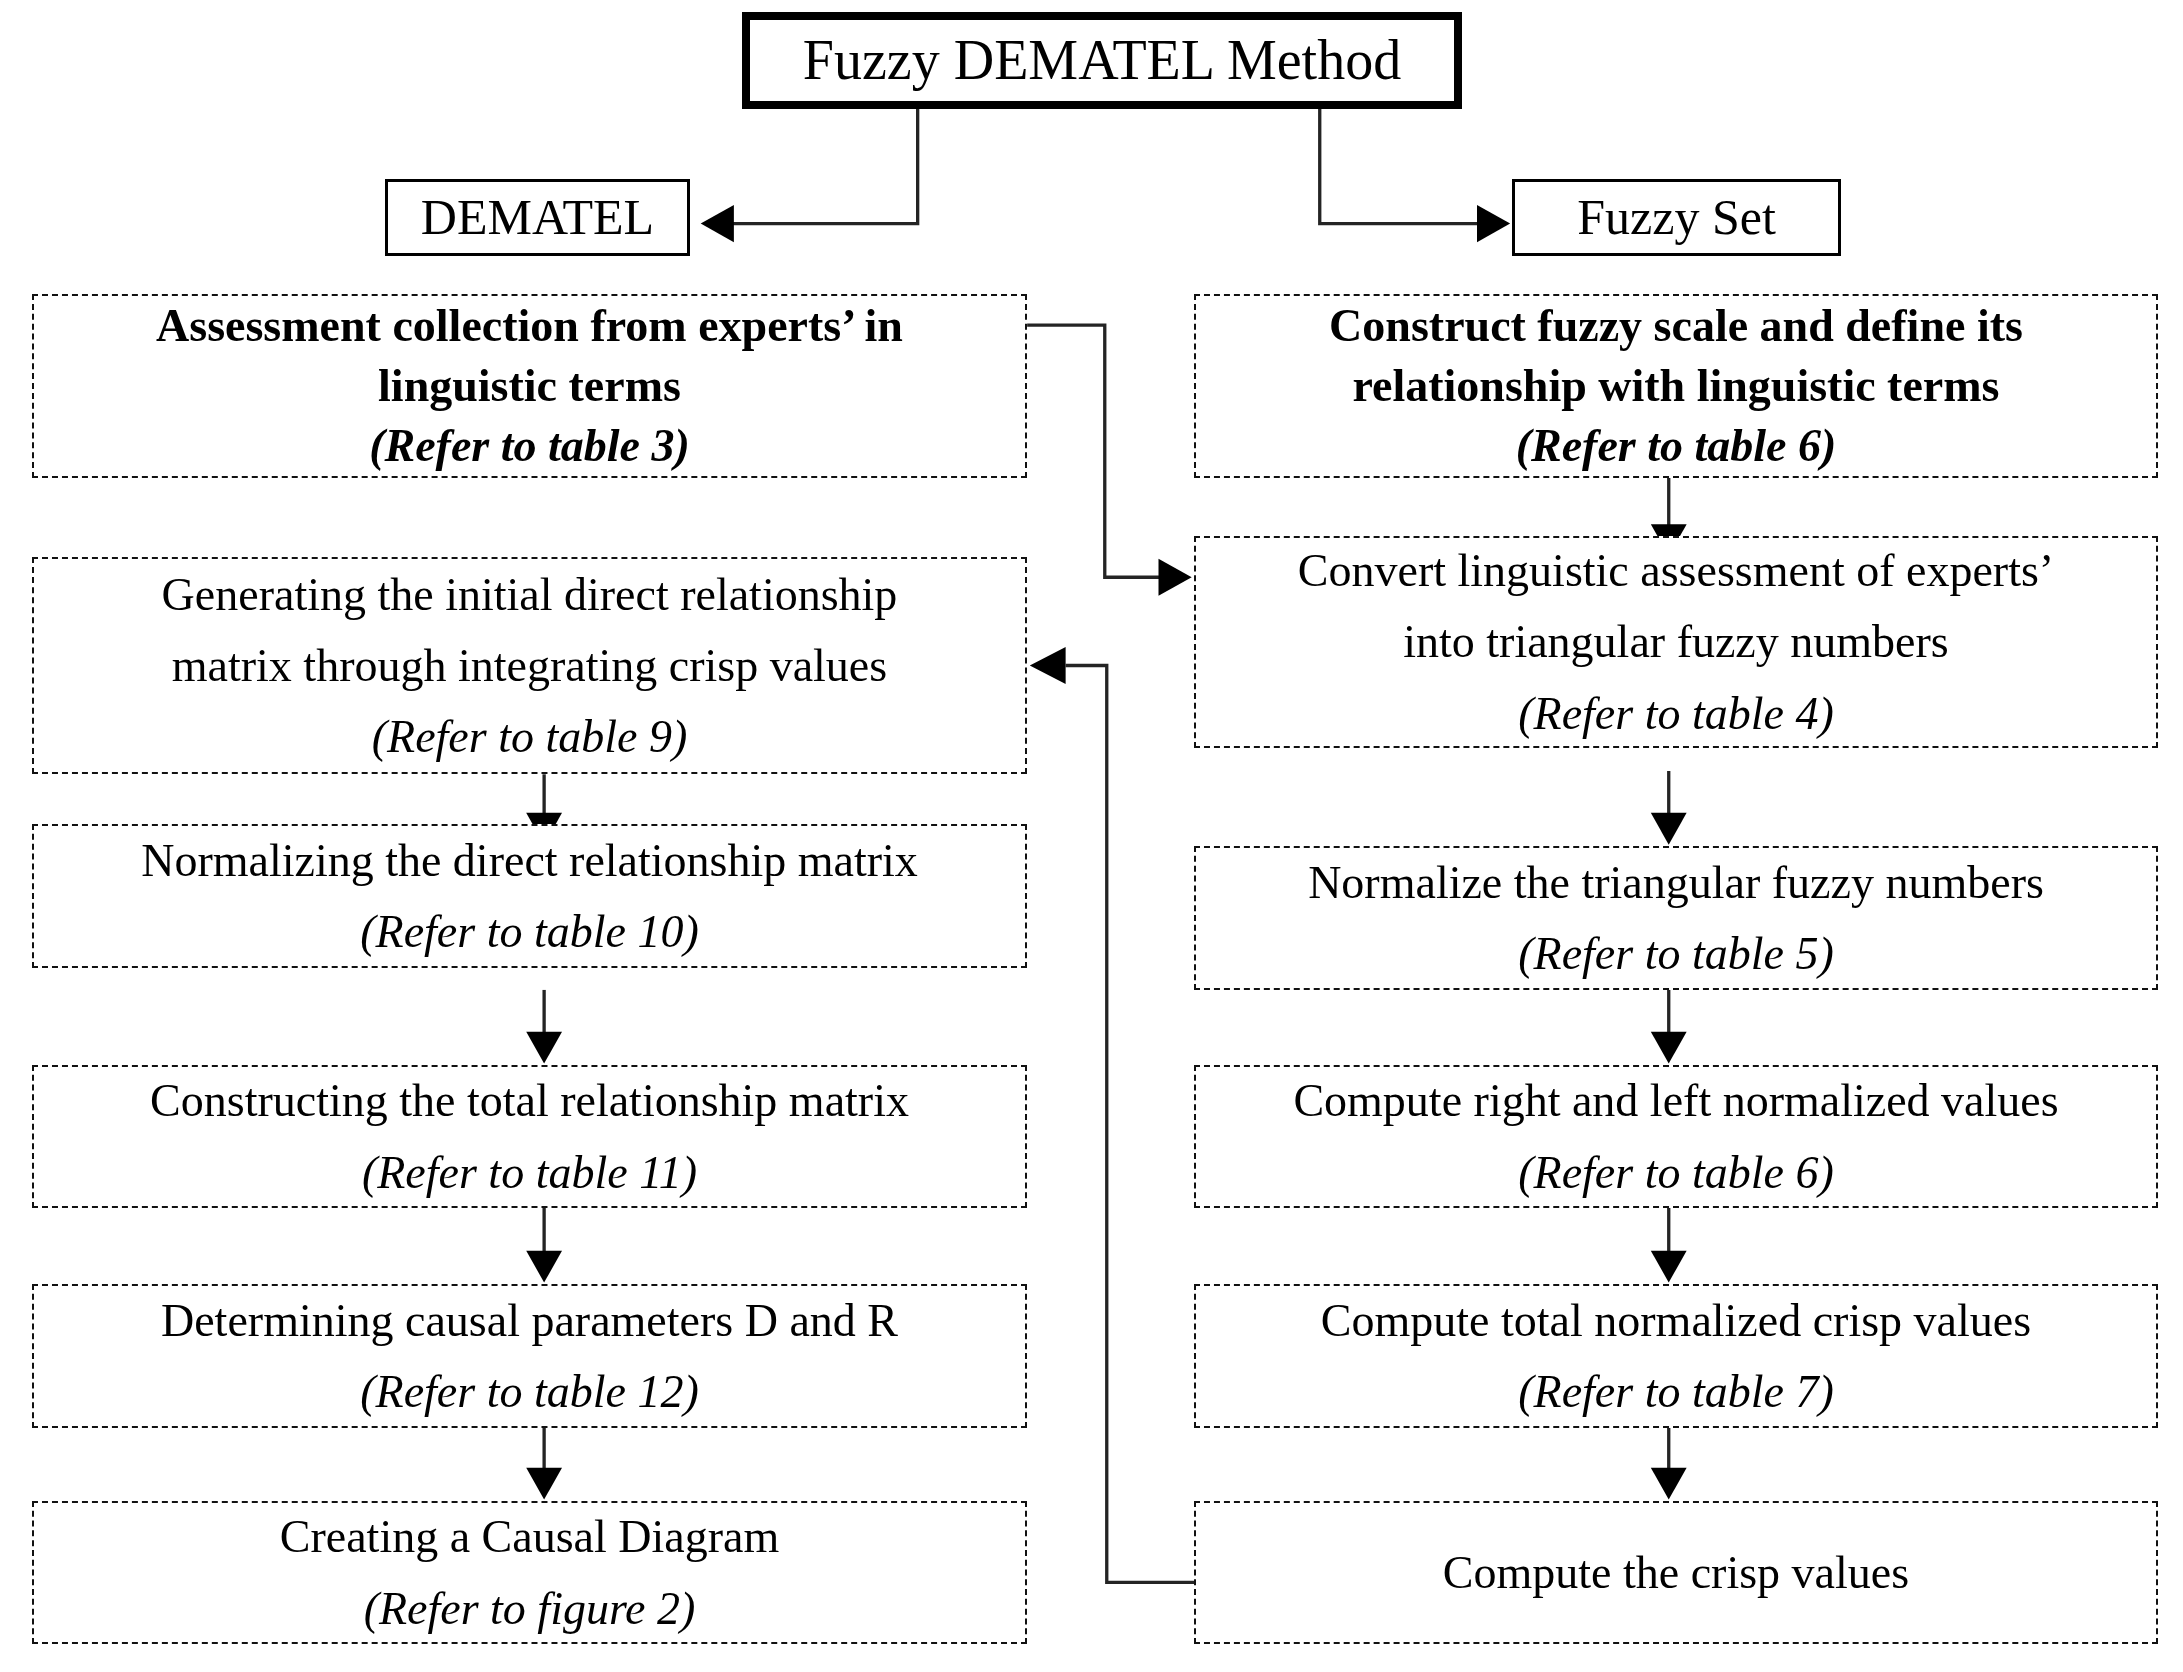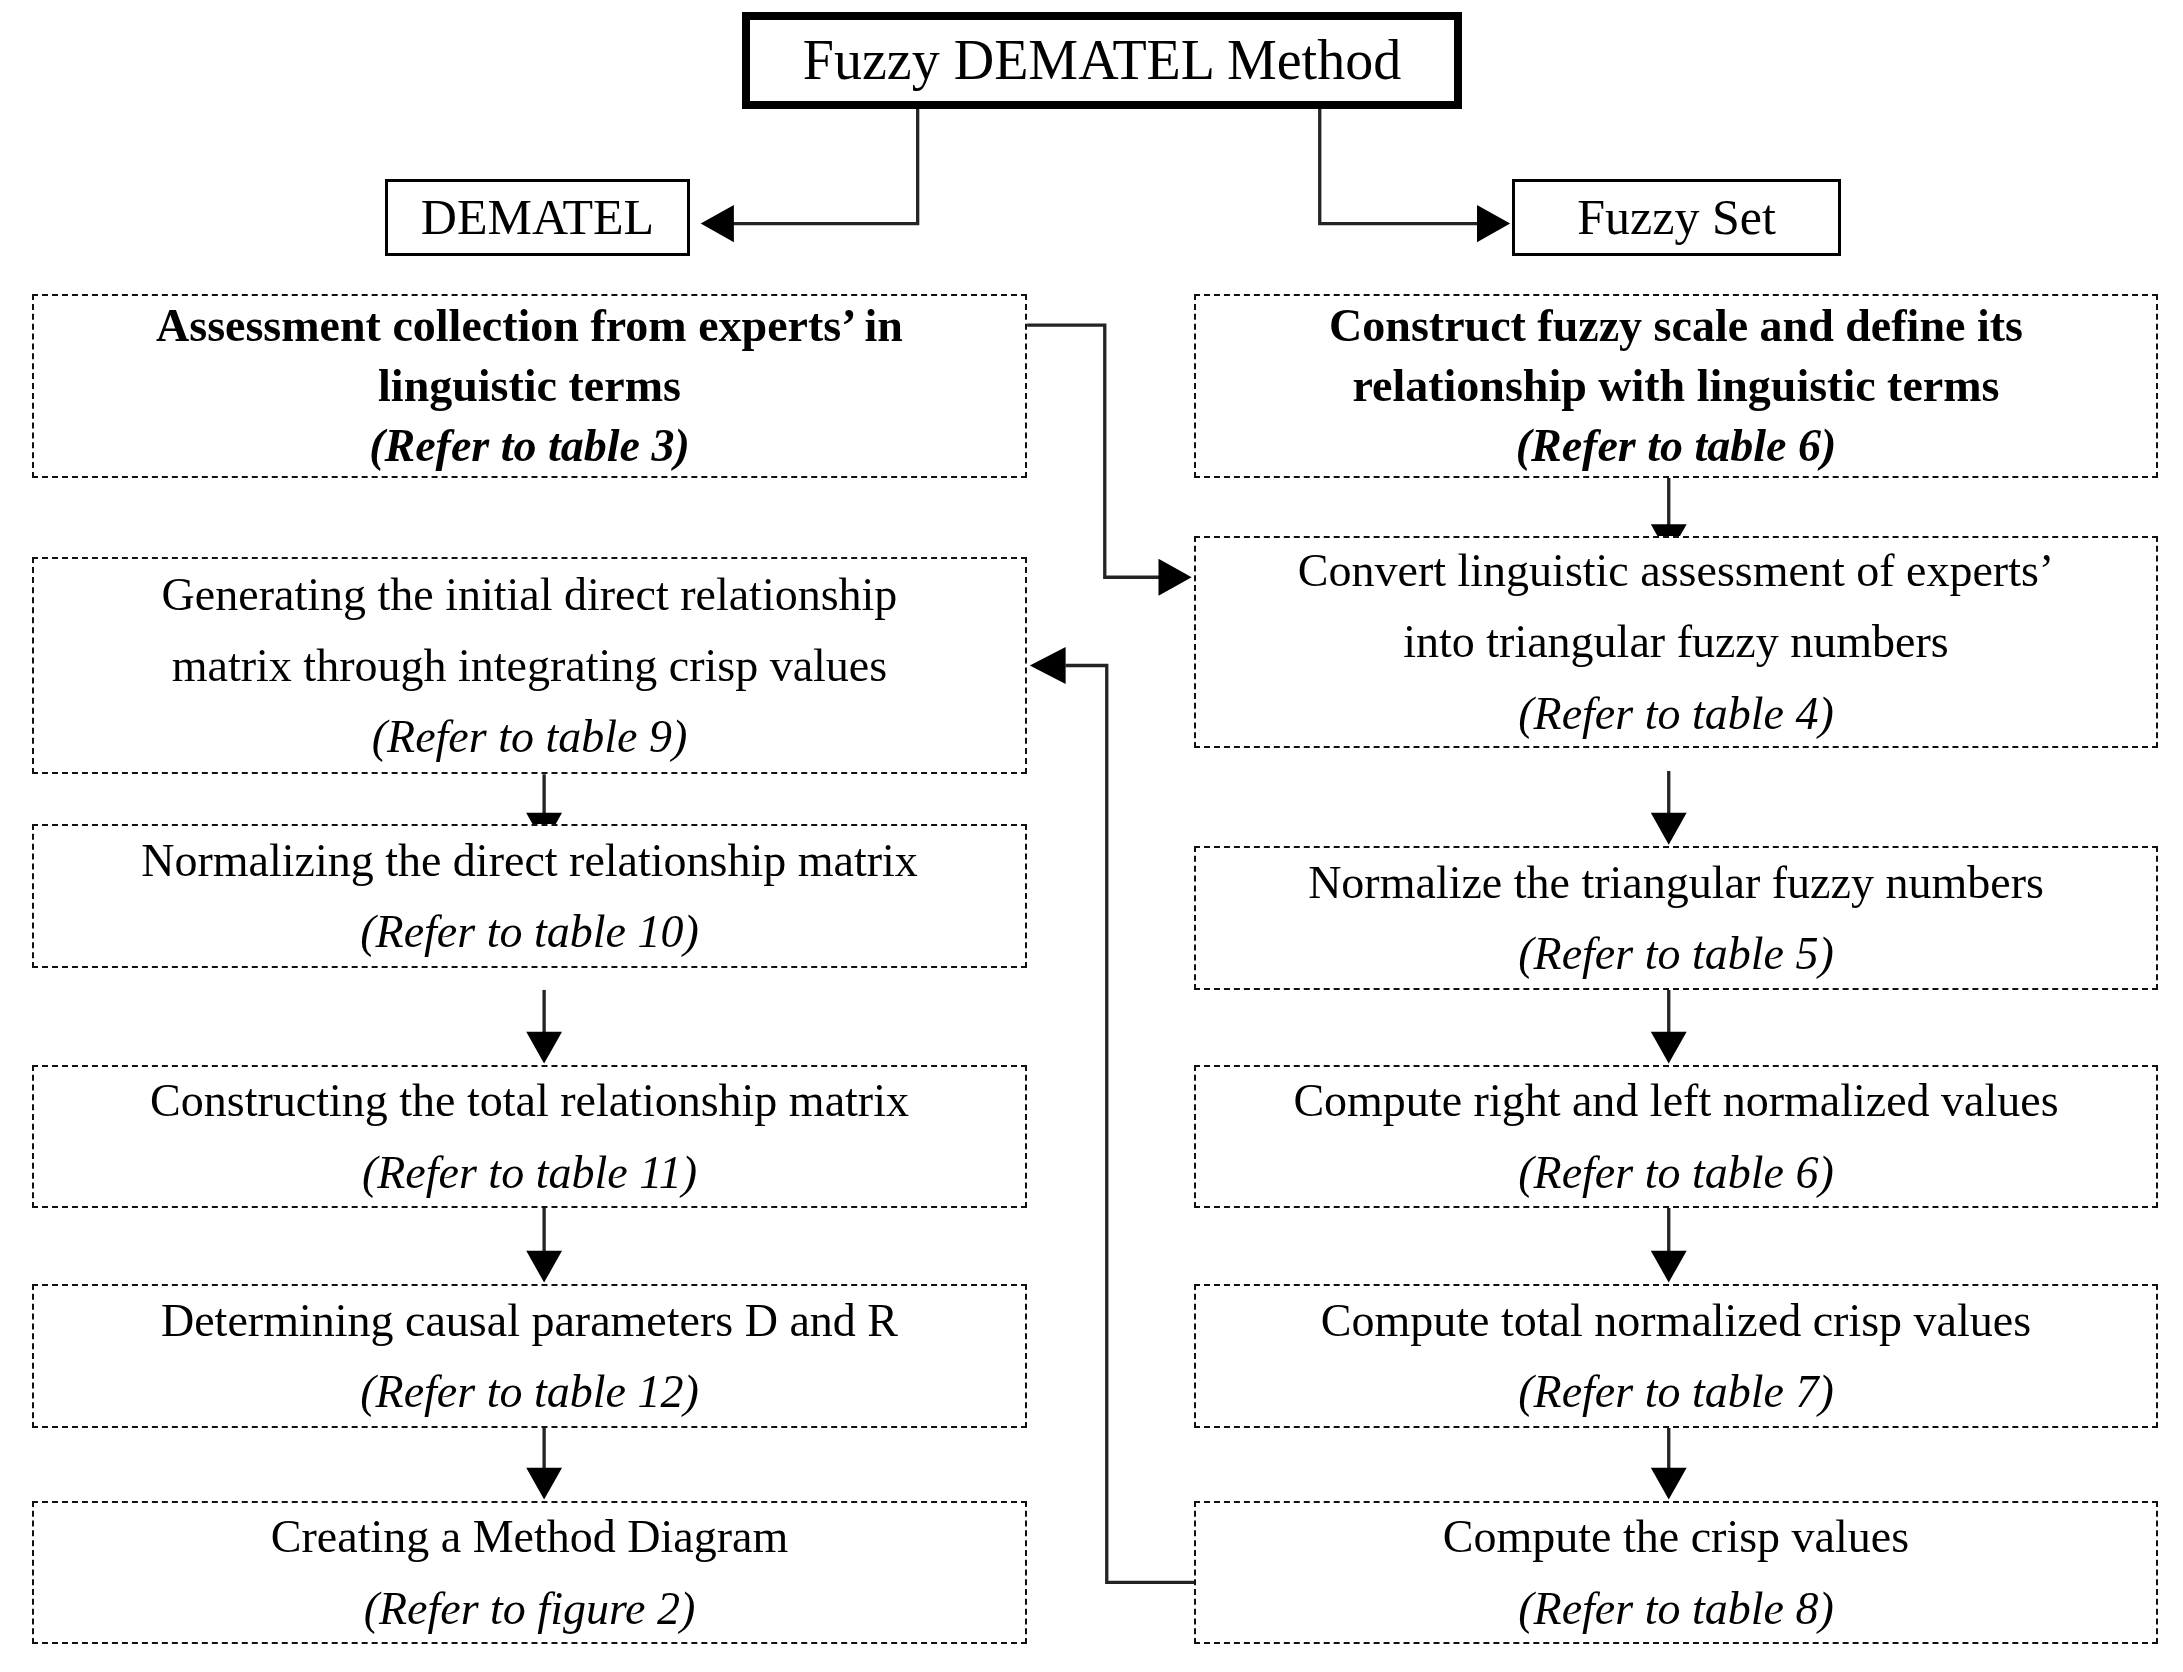--- a/index.html
+++ b/index.html
@@ -123,21 +123,21 @@
   </div>
   <div id="l4" class="box step-box lcol">
     <span class="main">Constructing the total relationship matrix</span>
     <span class="ref">(Refer to table 11)</span>
   </div>
   <div id="l5" class="box step-box lcol">
     <span class="main">Determining causal parameters D and R</span>
     <span class="ref">(Refer to table 12)</span>
   </div>
   <div id="l6" class="box step-box lcol">
-    <span class="main">Creating a Method Diagram</span>
+    <span class="main">Creating a Causal Diagram</span>
     <span class="ref">(Refer to figure 2)</span>
   </div>
 
   <div id="r1" class="box step-box rcol row1">
     <span class="main">Construct fuzzy scale and define its
 relationship with linguistic terms</span>
     <span class="ref">(Refer to table 6)</span>
   </div>
   <div id="r2" class="box step-box rcol">
     <span class="main">Convert linguistic assessment of experts’
@@ -151,17 +151,16 @@
   <div id="r4" class="box step-box rcol">
     <span class="main">Compute right and left normalized values</span>
     <span class="ref">(Refer to table 6)</span>
   </div>
   <div id="r5" class="box step-box rcol">
     <span class="main">Compute total normalized crisp values</span>
     <span class="ref">(Refer to table 7)</span>
   </div>
   <div id="r6" class="box step-box rcol">
     <span class="main">Compute the crisp values</span>
-    <span class="ref">(Refer to table 8)</span>
   </div>
 
 </div>
 
 
 </body></html>

